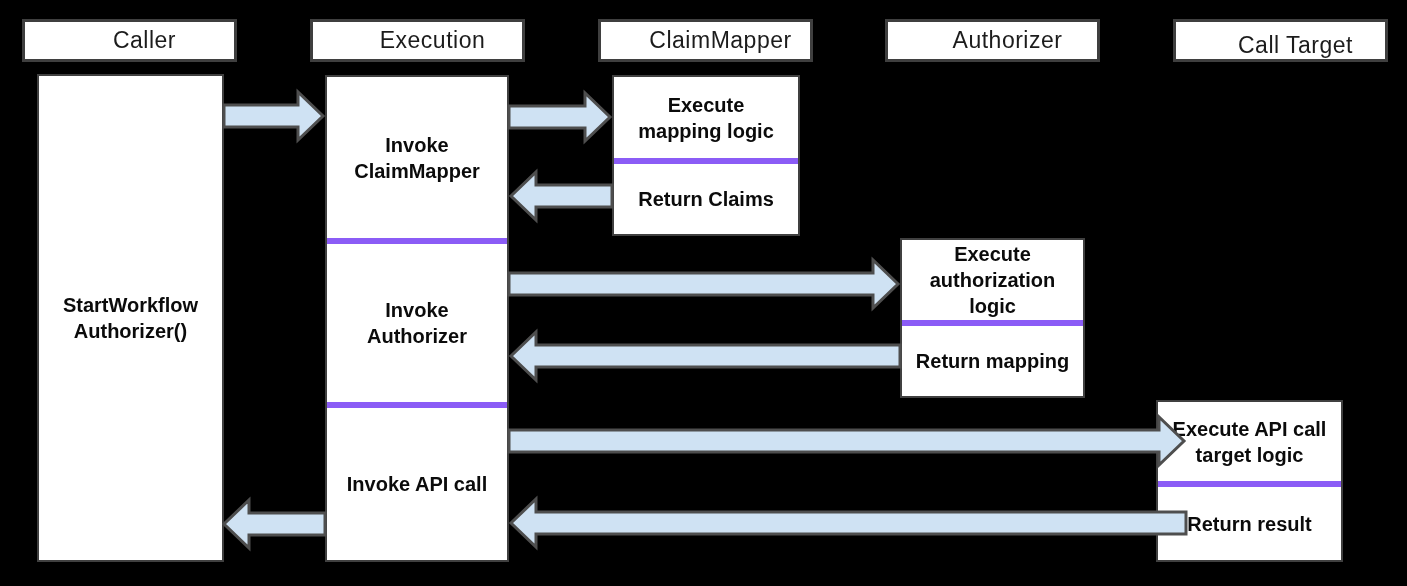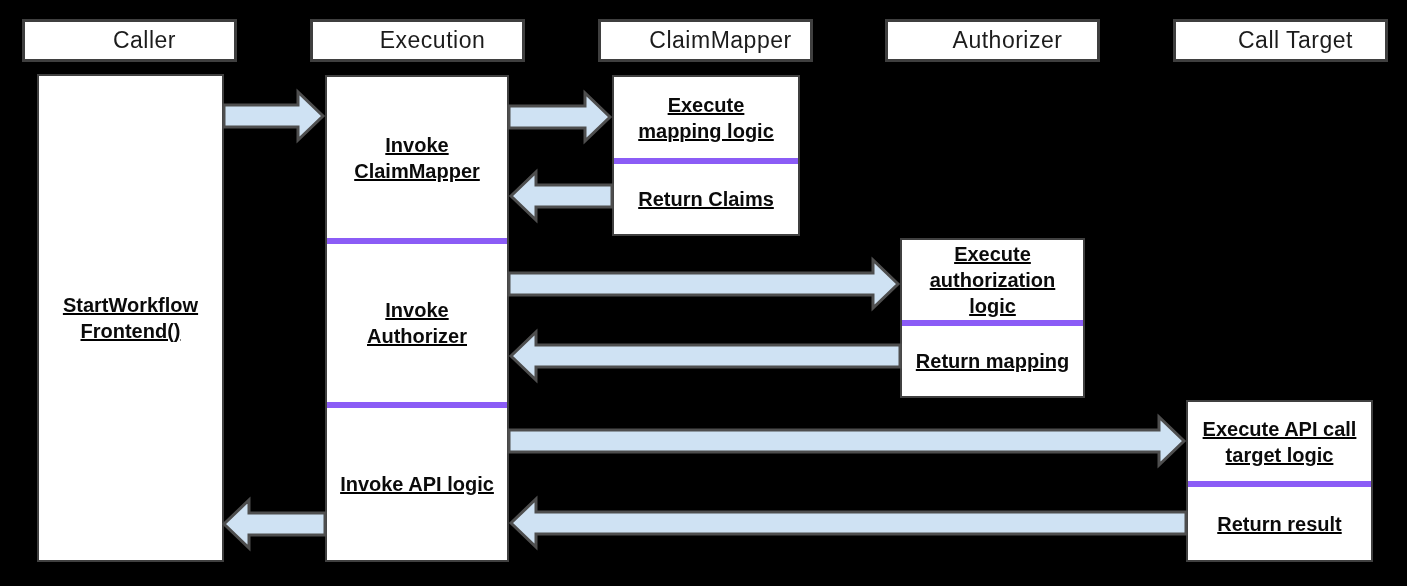--- a/index.html
+++ b/index.html
@@ -34,21 +34,20 @@
     padding-left: 30px;
   }
   .activation {
     position: absolute;
     background: #ffffff;
     border: 2px solid #404040;
     box-sizing: border-box;
     display: flex;
     flex-direction: column;
     z-index: 1;
-    text-decoration: underline;
   }
   .activation .row {
     display: flex;
     align-items: center;
     justify-content: center;
     box-sizing: border-box;
   }
   .activation .row + .row {
     border-top: 6px solid #8b5cf6;
   }
@@ -65,27 +64,27 @@
     left: 0;
     top: 0;
     z-index: 2;
     pointer-events: none;
   }
   
   #header-caller      { left: 22px;   }
   #header-frontend    { left: 310px;  }
   #header-claimmapper { left: 598px;  }
   #header-authorizer  { left: 885px;  }
-  #header-calltarget  { left: 1173px; }
+  #header-calltarget  { left: 1173px; align-items: flex-end; }
 
   #caller-activation      { left: 37px;   top: 74px;  width: 187px; height: 488px; }
   #frontend-activation    { left: 325px;  top: 75px;  width: 184px; height: 487px; justify-content: flex-end; }
   #claimmapper-activation { left: 612px;  top: 75px;  width: 188px; height: 161px; }
   #authorizer-activation  { left: 900px;  top: 238px; width: 185px; height: 160px; }
-  #calltarget-activation  { left: 1186px; top: 400px; width: 187px; height: 162px; }
+  #calltarget-activation  { left: 1156px; top: 400px; width: 187px; height: 162px; }
 
   #caller-activation .row          { height: 100%; }
   #frontend-activation .row-1      { height: 161px; }
   #frontend-activation .row-2      { height: 164px; }
   #frontend-activation .row-3      { height: 158px; }
   #claimmapper-activation .row-1   { height: 81px; }
   #claimmapper-activation .row-2   { height: 76px; }
   #authorizer-activation .row-1    { height: 80px; }
   #authorizer-activation .row-2    { height: 76px; }
   #calltarget-activation .row-1    { height: 79px; }
@@ -108,35 +107,35 @@
   <div class="lane-header" id="header-authorizer">
     <span>Authorizer</span>
   </div>
   <div class="lane-header" id="header-calltarget">
     <span>Call Target</span>
   </div>
 
   <div class="activation" id="caller-activation">
     <div class="row">
       <span class="box-label">StartWorkflow
-Frontend()</span>
+Authorizer()</span>
     </div>
   </div>
 
   <div class="activation" id="frontend-activation">
     <div class="row row-1">
       <span class="box-label">Invoke
 ClaimMapper</span>
     </div>
     <div class="row row-2">
       <span class="box-label">Invoke
 Authorizer</span>
     </div>
     <div class="row row-3">
-      <span class="box-label">Invoke API logic</span>
+      <span class="box-label">Invoke API call</span>
     </div>
   </div>
 
   <div class="activation" id="claimmapper-activation">
     <div class="row row-1">
       <span class="box-label">Execute
 mapping logic</span>
     </div>
     <div class="row row-2">
       <span class="box-label">Return Claims</span>

